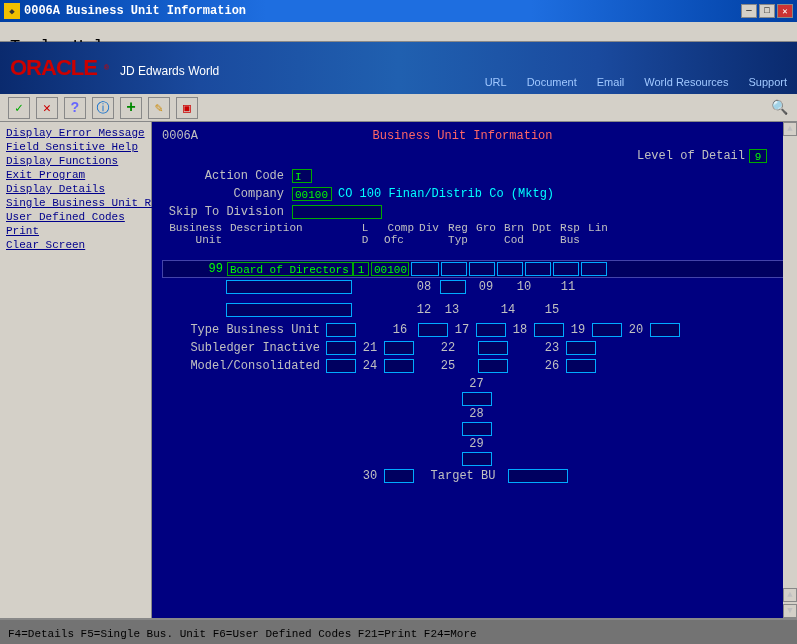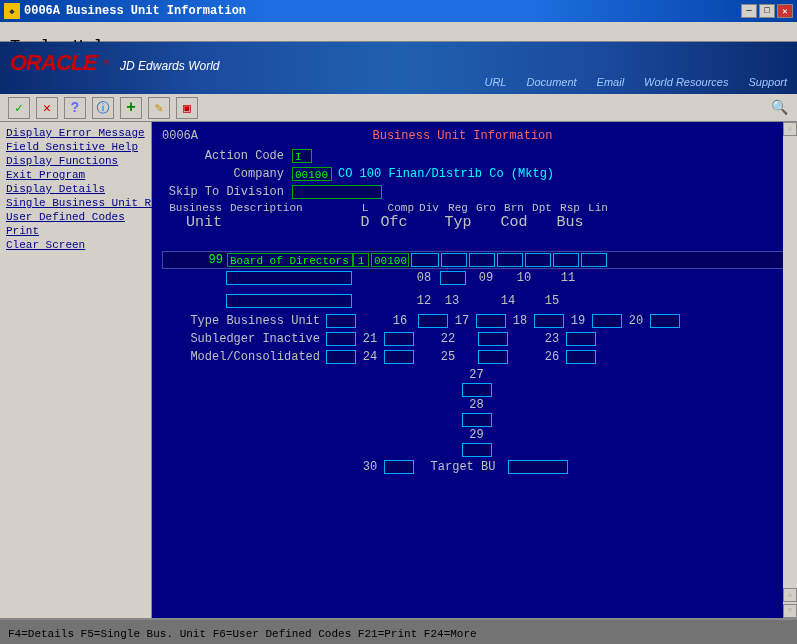--- a/index.html
+++ b/index.html
@@ -46,24 +46,23 @@
       cursor: pointer;
       font-size: 17px;
       margin-top: 30px;
     }
 
     
     #oracle-header {
       background: linear-gradient(to right, #0a2a6e, #1a4a9e, #2060b0, #1a4a9e, #0a2a6e);
       height: 52px;
       display: flex;
-      align-items: flex-start;
-      padding: 8px 10px;
+      align-items: center;
+      padding: 0 10px;
       position: relative;
-      font-style: italic;
     }
     #header-nav {
       position: absolute;
       right: 10px;
       bottom: 6px;
       display: flex;
       gap: 20px;
     }
     #header-nav a {
       color: #a0c8ff;
@@ -257,20 +256,24 @@
     <div class="menu-item">Clear Screen</div>
   </div>
 
   <div id="content" style="position:relative;">
 
     <div class="content-row" style="margin-bottom:4px;">
       <span style="color:#c0c0c0; margin-right:20px;">0006A</span>
       <span class="content-title" style="flex:1; text-align:center; margin-right:80px;">Business Unit Information</span>
     </div>
 
+    <div class="content-row" style="justify-content: flex-end; margin-right:20px; margin-bottom:4px;">
+      <span style="color:#c0c0c0; margin-right:4px;">Level of Detail</span>
+      <span class="field-box field-box-green" style="min-width:18px; text-align:center;">9</span>
+    </div>
 
     <div class="content-row" style="margin-bottom:2px;">
       <span style="color:#c0c0c0; width:130px; text-align:right; padding-right:8px;">Action Code</span>
       <span class="field-box field-box-green" style="min-width:20px;">I</span>
     </div>
 
     <div class="content-row" style="margin-bottom:2px;">
       <span style="color:#c0c0c0; width:130px; text-align:right; padding-right:8px;">Company</span>
       <span class="field-box field-box-green" style="min-width:40px; margin-right:6px;">00100</span>
       <span style="color:#00ffff;">CO 100 Finan/Distrib Co (Mktg)</span>
@@ -288,21 +291,21 @@
       <span style="width:18px; text-align:center;">L</span>
       <span style="width:40px; text-align:right;">Comp</span>
       <span style="width:30px; text-align:center;">Div</span>
       <span style="width:28px; text-align:center;">Reg</span>
       <span style="width:28px; text-align:center;">Gro</span>
       <span style="width:28px; text-align:center;">Brn</span>
       <span style="width:28px; text-align:center;">Dpt</span>
       <span style="width:28px; text-align:center;">Rsp</span>
       <span style="width:28px; text-align:center;">Lin</span>
     </div>
-    <div style="display:flex; color:#c0c0c0; font-size:15px; margin-bottom:20px; padding-left:4px;">
+    <div style="display:flex; color:#c0c0c0; font-size:11px; margin-bottom:14px; padding-left:4px;">
       <span style="width:60px; text-align:right; padding-right:4px;">Unit</span>
       <span style="width:130px;"></span>
       <span style="width:18px; text-align:center;">D</span>
       <span style="width:40px; text-align:center;">Ofc</span>
       <span style="width:30px; text-align:center;"></span>
       <span style="width:28px; text-align:center;">Typ</span>
       <span style="width:28px; text-align:center;"></span>
       <span style="width:28px; text-align:center;">Cod</span>
       <span style="width:28px; text-align:center;"></span>
       <span style="width:28px; text-align:center;">Bus</span>

